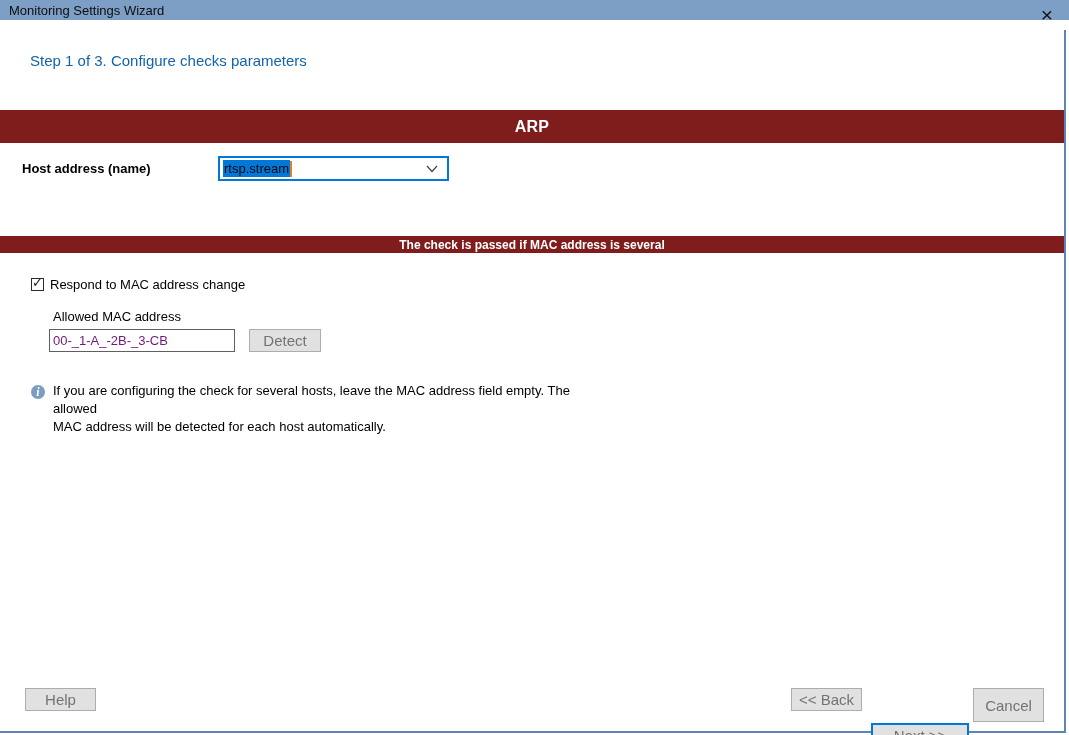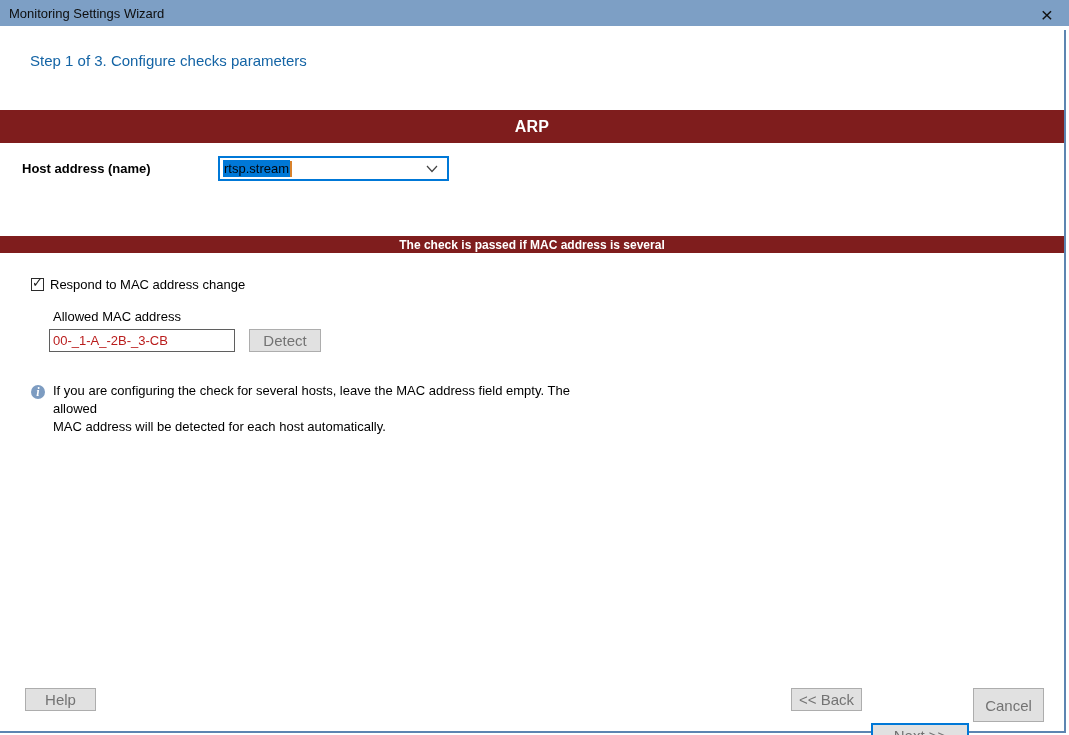--- a/index.html
+++ b/index.html
@@ -8,21 +8,21 @@
     font-family: "Liberation Sans", "DejaVu Sans", sans-serif;
     background: #ffffff;
     position: relative;
     font-size: 13px;
     color: #000000;
   }
   .window { position: absolute; inset: 0; background: #ffffff; }
 
   
   .titlebar {
-    position: absolute; top: 0; left: 0; width: 1069px; height: 26px;
+    position: absolute; top: 0; left: 0; width: 1069px; height: 20px;
     background: #7d9fc5;
     display: flex; align-items: center;
     padding-left: 9px;
     color: #0d0d0d; font-size: 13px;
   }
   .close-btn {
     position: absolute; right: 4px; top: 0; width: 36px; height: 28px;
     display: flex; align-items: center; justify-content: center;
     font-size: 21px; font-weight: 300; color: #111; cursor: default;
     line-height: 1;
@@ -80,21 +80,21 @@
     position: absolute; left: 0px; top: -4px; font-size: 13px; color: #1a1a1a;
   }
   .checkbox-label { font-size: 13px; }
 
   .mac-label { position: absolute; top: 309px; left: 53px; font-size: 13px; }
 
   .mac-input {
     position: absolute; top: 329px; left: 49px; width: 186px; height: 23px;
     border: 1px solid #5f5f5f; background: #fff;
     font-family: "Liberation Sans", "DejaVu Sans", sans-serif;
-    font-size: 13px; padding: 0 3px; color: #b91c1c;
+    font-size: 13px; padding: 0 3px; color: #701a75;
   }
   .btn {
     background: #e1e1e1; border: 1px solid #adadad;
     font-family: "Liberation Sans", "DejaVu Sans", sans-serif;
     font-size: 15px; color: #737373;
     display: flex; align-items: center; justify-content: center;
     cursor: default;
   }
   .detect-btn { position: absolute; top: 329px; left: 249px; width: 72px; height: 23px; }
 

